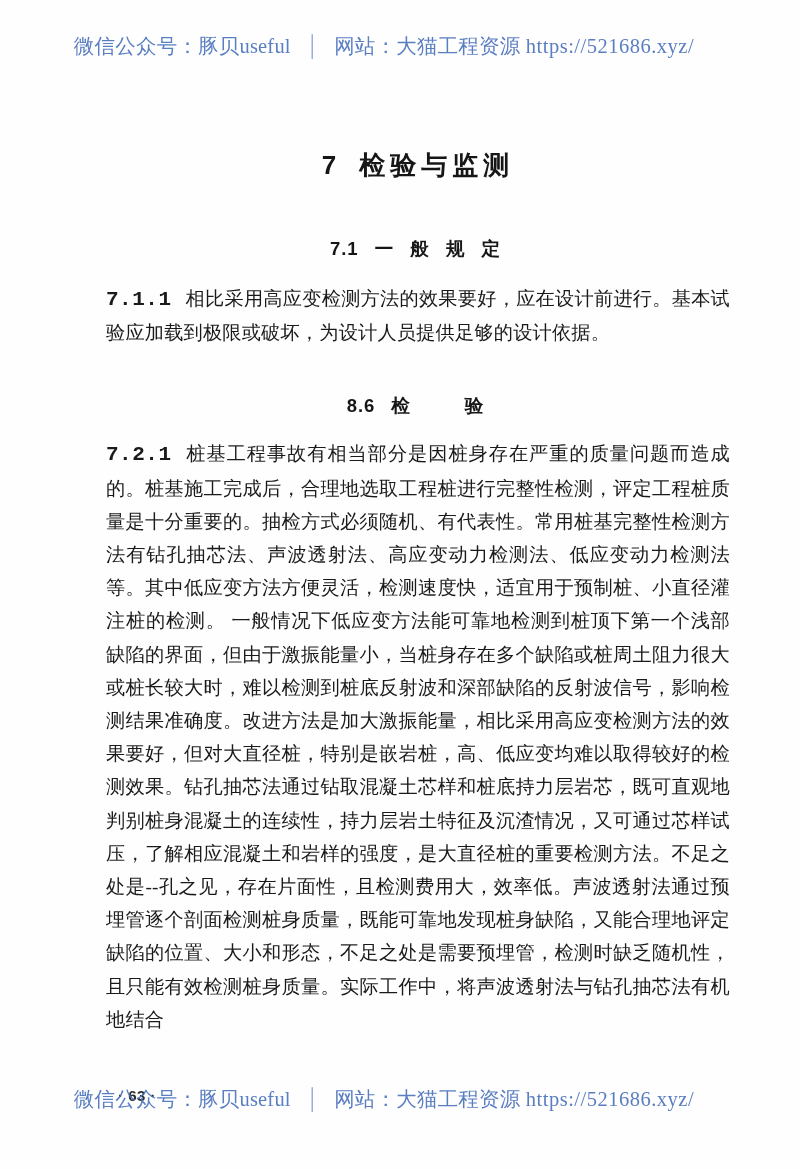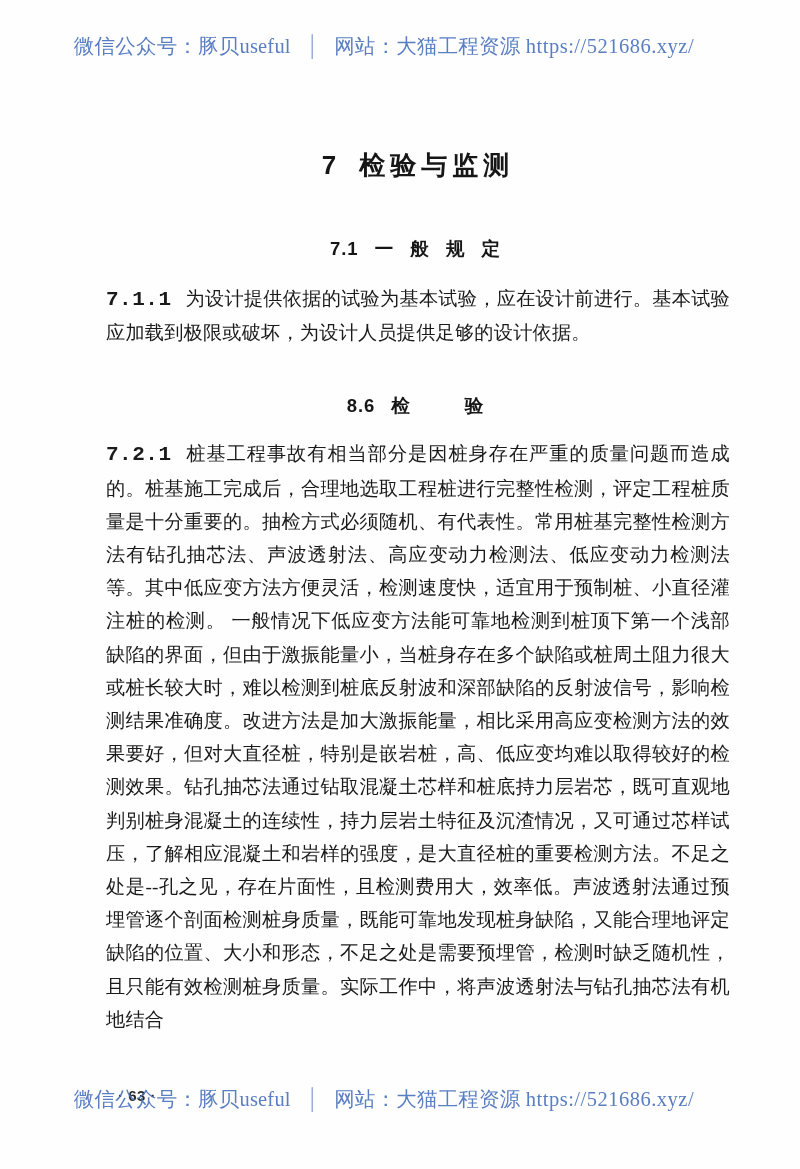--- a/index.html
+++ b/index.html
@@ -137,21 +137,21 @@
 
     <h1 class="chapter-title">
       <span class="num">7</span><span class="txt">检验与监测</span>
     </h1>
 
     <h2 class="section-title" id="sec-71">
       <span class="num">7.1</span><span class="txt">一 般 规 定</span>
     </h2>
 
     <p class="para" id="para-711">
-      <span class="label">7.1.1</span><span>为设计提供依据的试验为基本试验，应在设计前进行。基本试验应加载到极限或破坏，为设计人员提供足够的设计依据。</span>
+      <span class="label">7.1.1</span><span>相比采用高应变检测方法的效果要好，应在设计前进行。基本试验应加载到极限或破坏，为设计人员提供足够的设计依据。</span>
     </p>
 
     <h2 class="section-title" id="sec-72">
       <span class="num">8.6</span><span class="txt wide">检　　验</span>
     </h2>
 
     <p class="para" id="para-721">
       <span class="label">7.2.1</span><span>桩基工程事故有相当部分是因桩身存在严重的质量问题而造成的。桩基施工完成后，合理地选取工程桩进行完整性检测，评定工程桩质量是十分重要的。抽检方式必须随机、有代表性。常用桩基完整性检测方法有钻孔抽芯法、声波透射法、高应变动力检测法、低应变动力检测法等。其中低应变方法方便灵活，检测速度快，适宜用于预制桩、小直径灌注桩的检测。 一般情况下低应变方法能可靠地检测到桩顶下第一个浅部缺陷的界面，但由于激振能量小，当桩身存在多个缺陷或桩周土阻力很大或桩长较大时，难以检测到桩底反射波和深部缺陷的反射波信号，影响检测结果准确度。改进方法是加大激振能量，相比采用高应变检测方法的效果要好，但对大直径桩，特别是嵌岩桩，高、低应变均难以取得较好的检测效果。钻孔抽芯法通过钻取混凝土芯样和桩底持力层岩芯，既可直观地判别桩身混凝土的连续性，持力层岩土特征及沉渣情况，又可通过芯样试压，了解相应混凝土和岩样的强度，是大直径桩的重要检测方法。不足之处是--孔之见，存在片面性，且检测费用大，效率低。声波透射法通过预埋管逐个剖面检测桩身质量，既能可靠地发现桩身缺陷，又能合理地评定缺陷的位置、大小和形态，不足之处是需要预埋管，检测时缺乏随机性，且只能有效检测桩身质量。实际工作中，将声波透射法与钻孔抽芯法有机地结合</span>
     </p>
 

